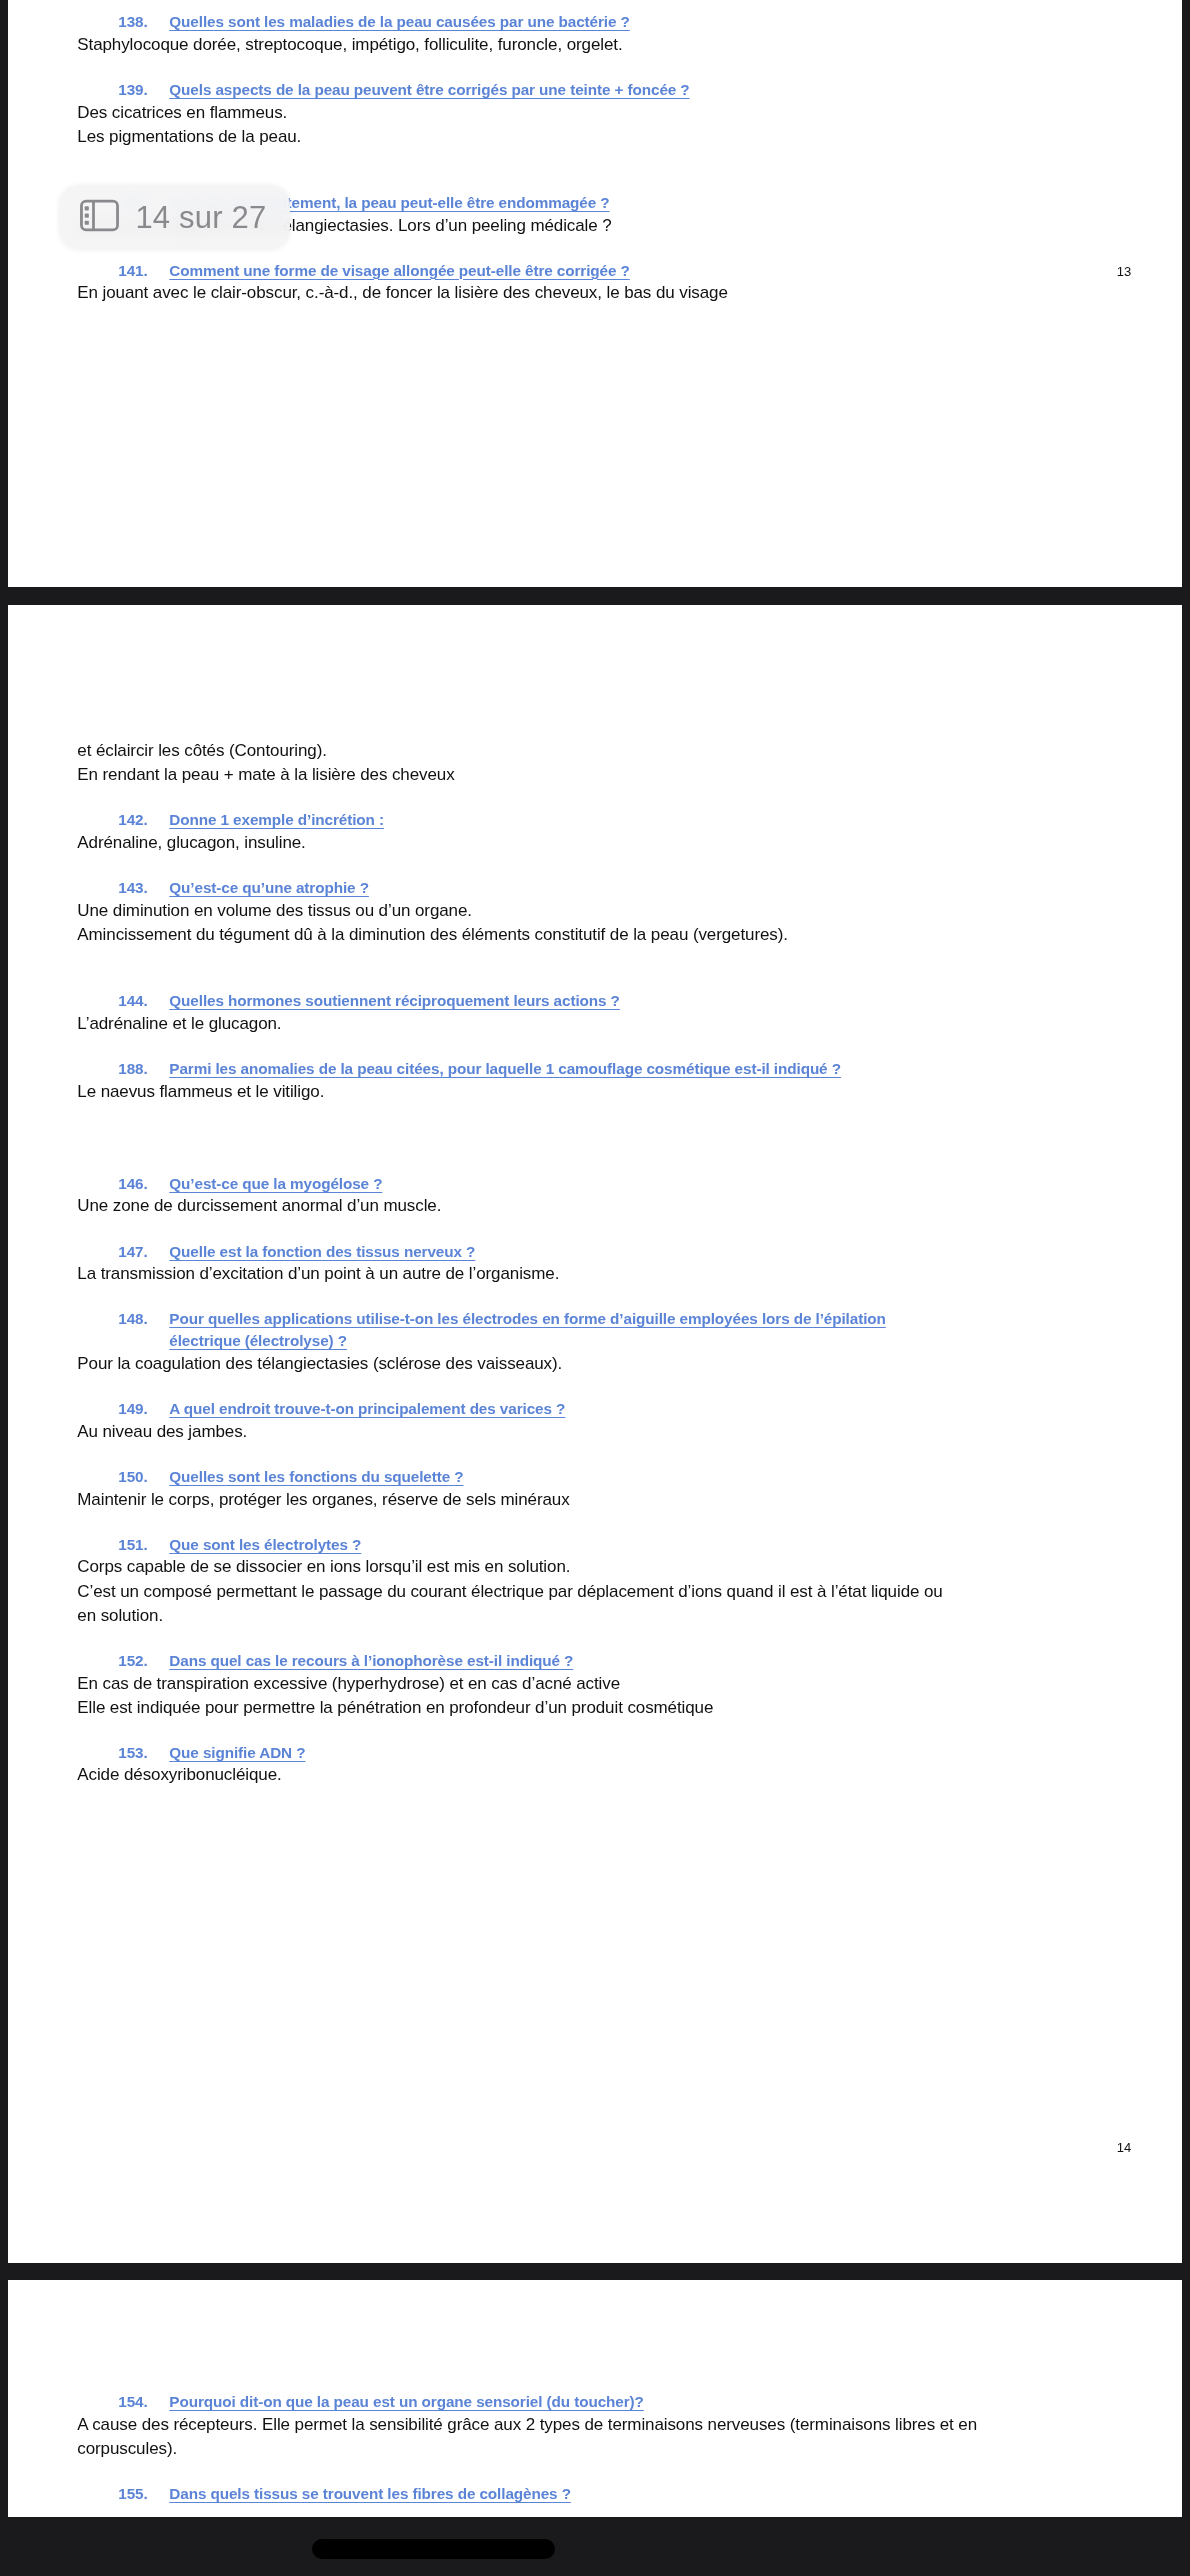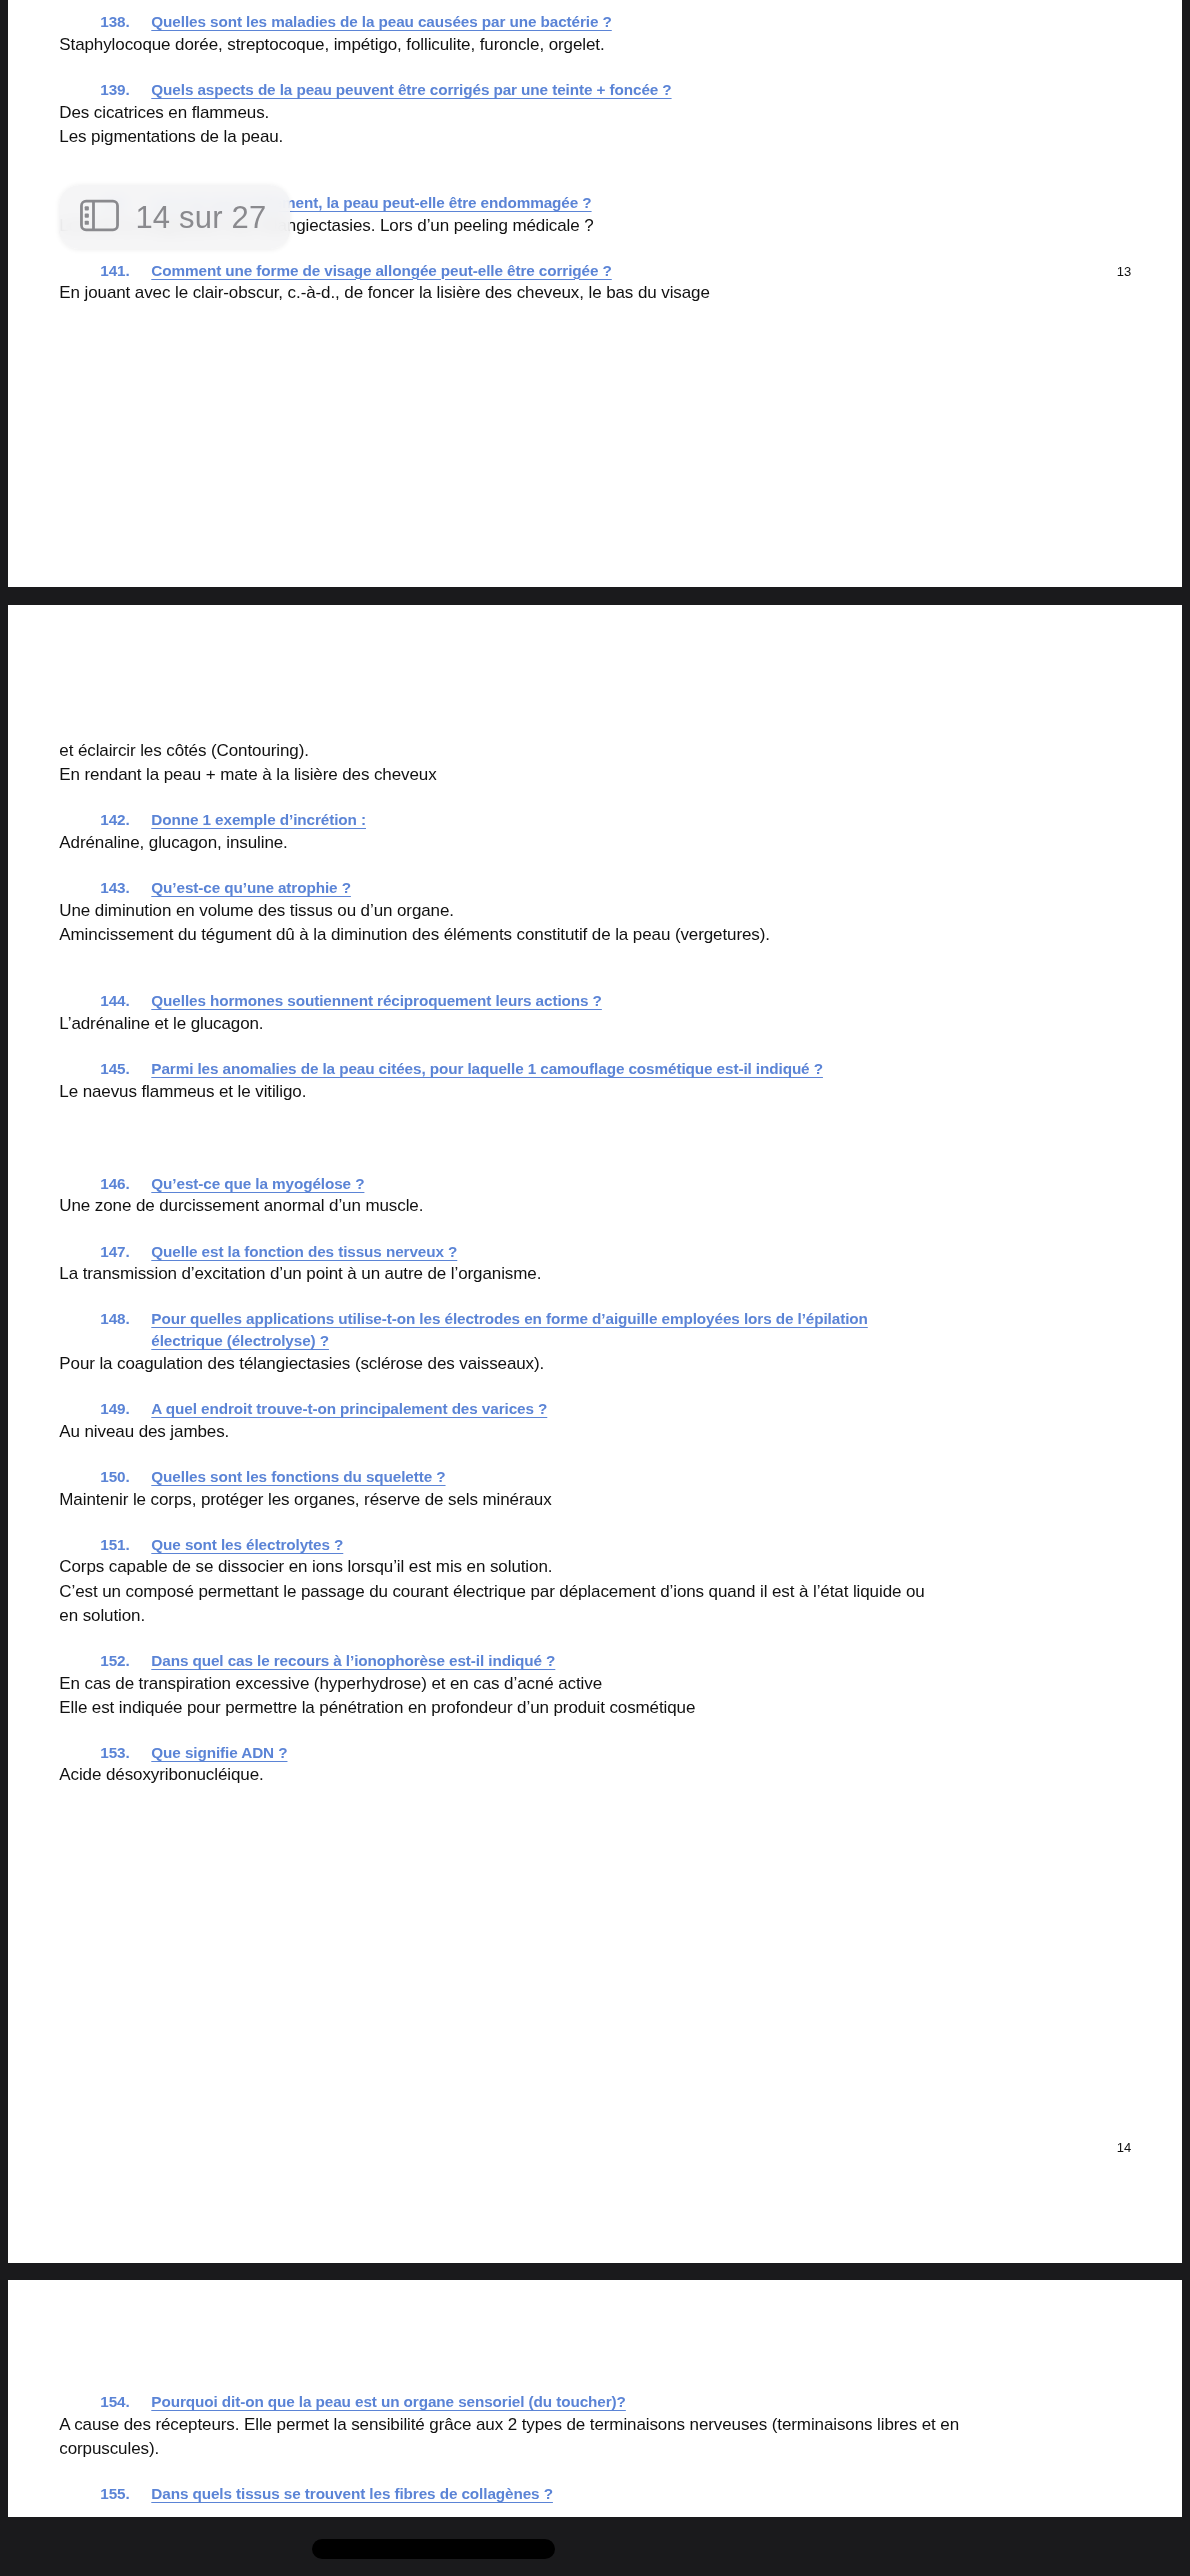--- a/index.html
+++ b/index.html
@@ -27,21 +27,21 @@
     left: 8.3px;
     width: 1174px;
     background: #ffffff;
     overflow: hidden;
   }
 
   .page-inner {
     position: relative;
     width: 100%;
     height: 100%;
-    padding: 0 51px;
+    padding: 0 69px;
   }
 
   
   #page-13 { top: 0px;    height: 587px; }
   #page-14 { top: 605px;  height: 1658px; }
   #page-15 { top: 2280px; height: 237px; }
 
   
   .qa-block { margin: 0; }
 
@@ -218,21 +218,21 @@
           <span class="q-num">144.</span>
           <span class="q-text">Quelles hormones soutiennent réciproquement leurs actions ?</span>
         </div>
         <div class="a-text">L’adrénaline et le glucagon.</div>
       </div>
 
       <div class="spacer-md"></div>
 
       <div class="qa-block">
         <div class="q-line">
-          <span class="q-num">145.</span>
+          <span class="q-num">188.</span>
           <span class="q-text" style="max-width:793px;">Parmi les anomalies de la peau citées, pour laquelle 1 camouflage cosmétique est-il indiqué ?</span>
         </div>
         <div class="a-text">Le naevus flammeus et le vitiligo.</div>
       </div>
 
       <div class="spacer-xl"></div>
 
       <div class="qa-block">
         <div class="q-line">
           <span class="q-num">146.</span>

